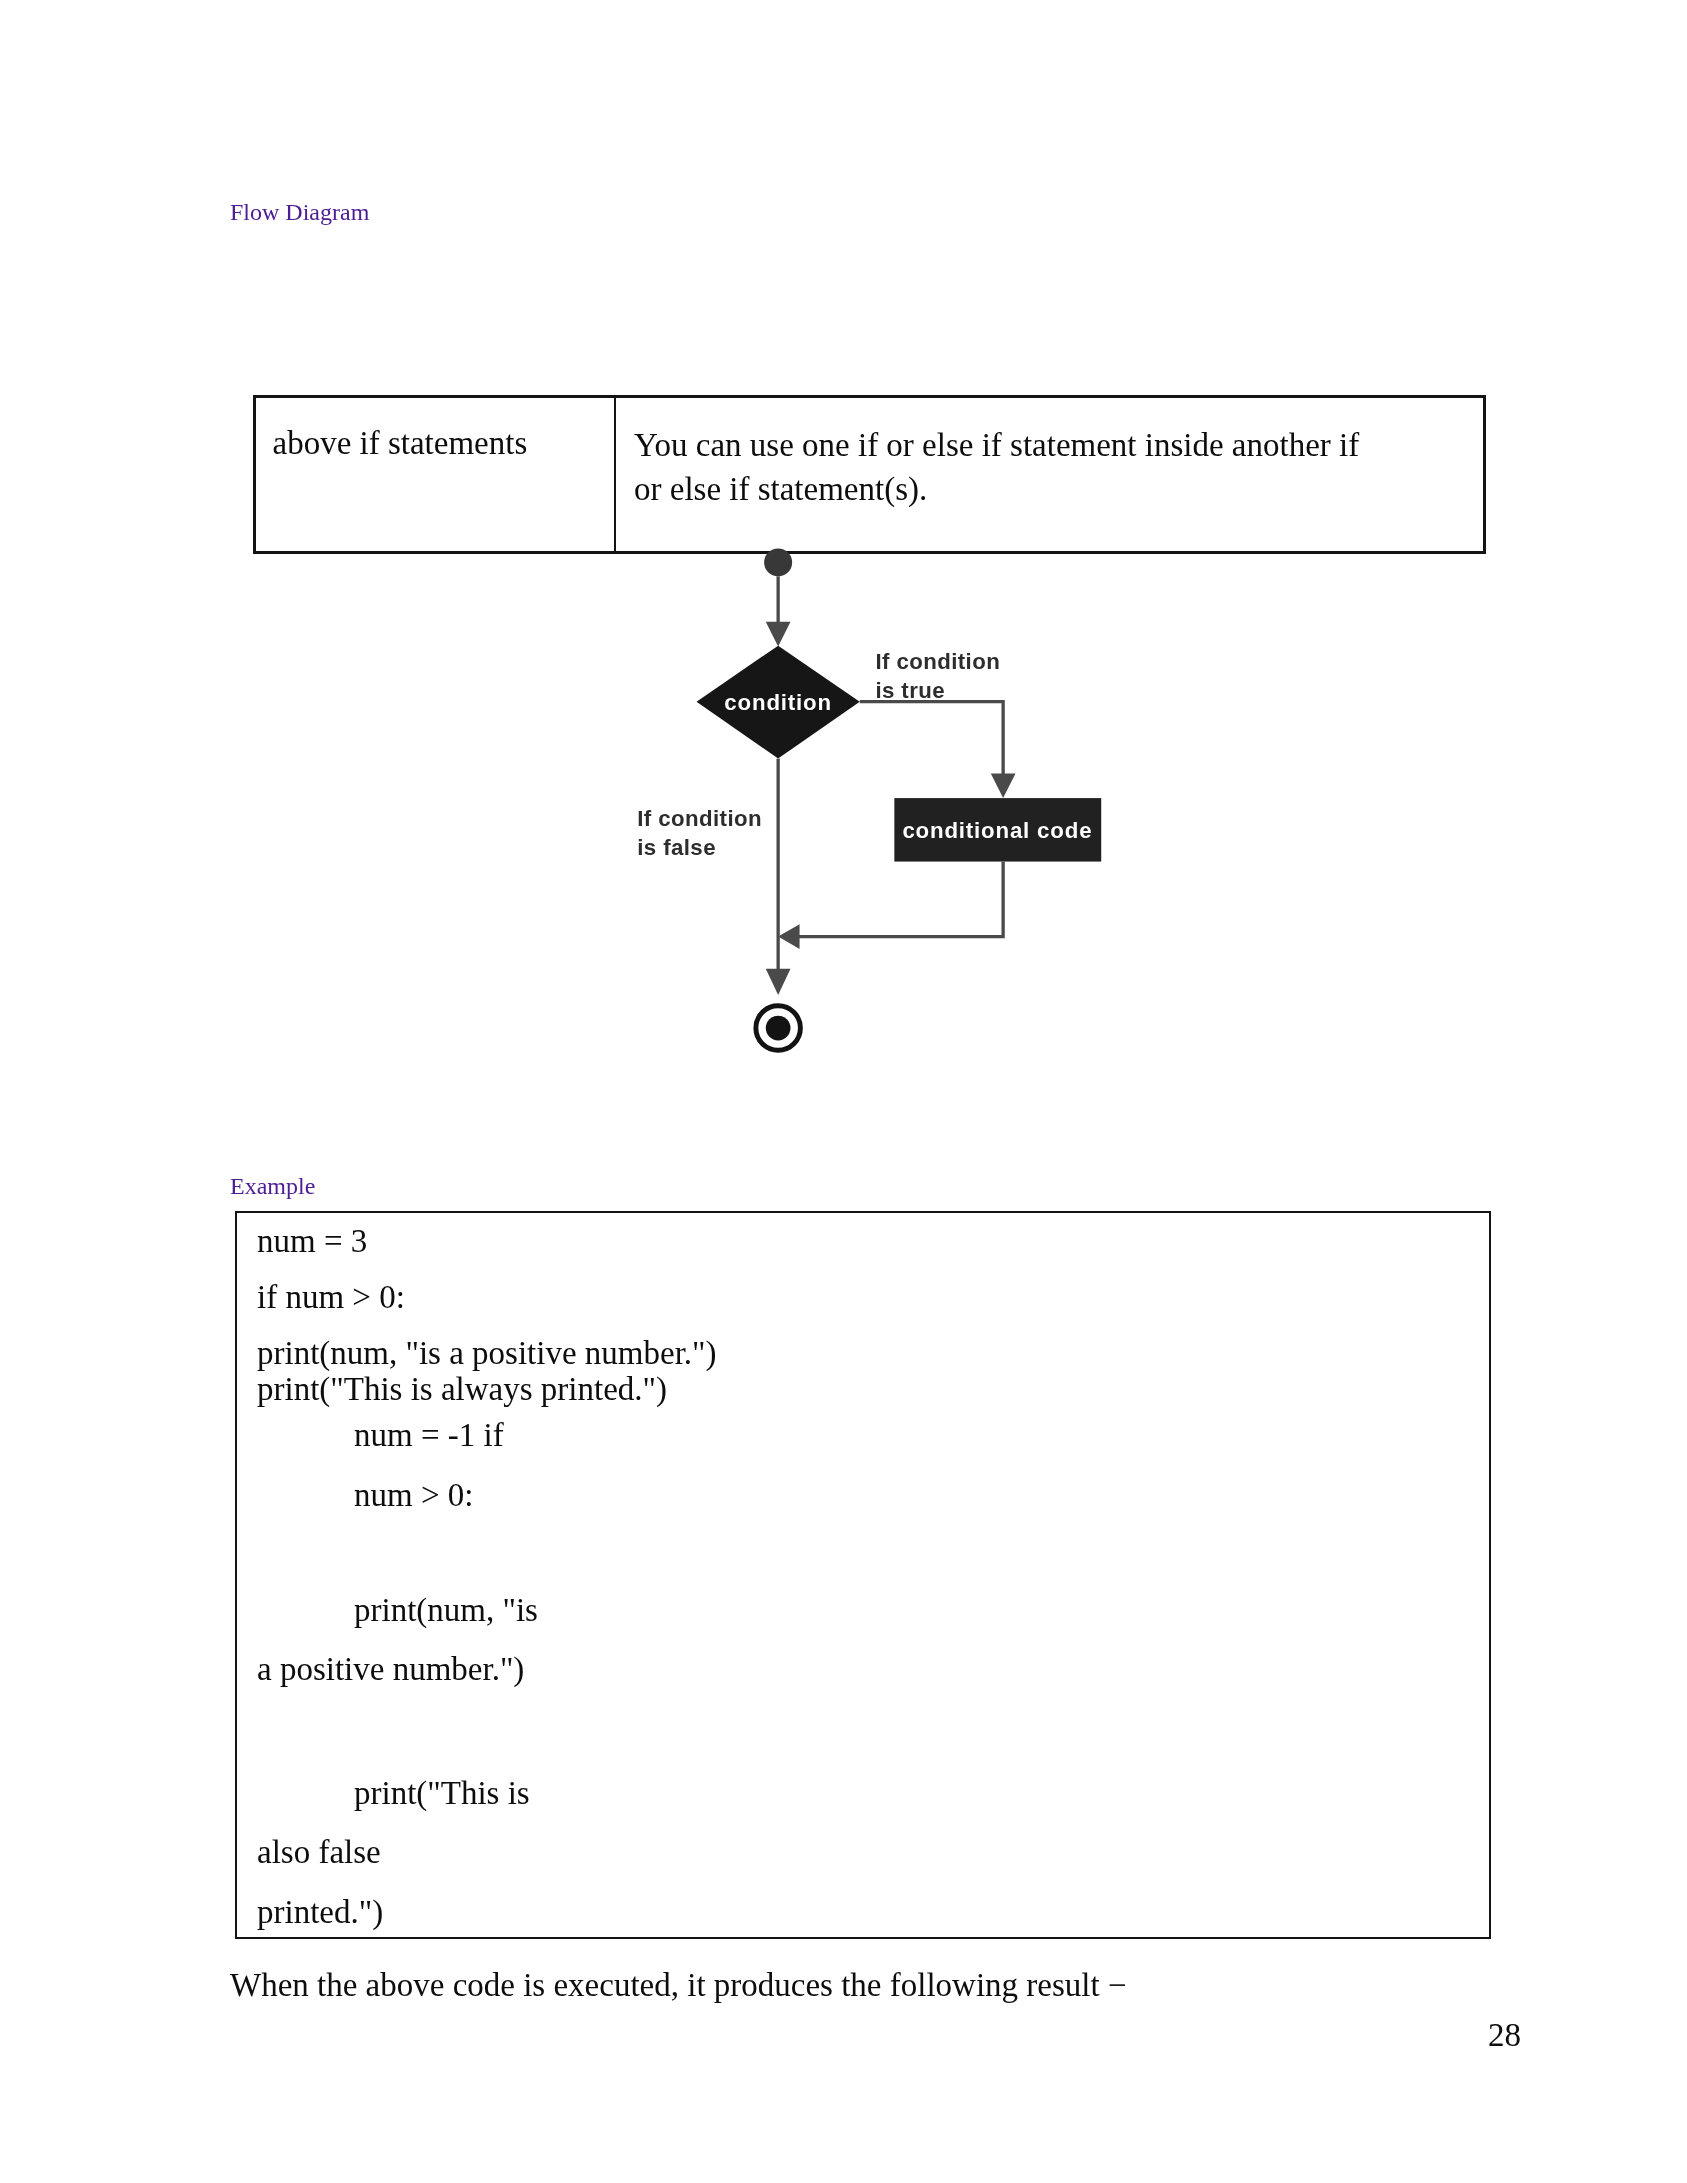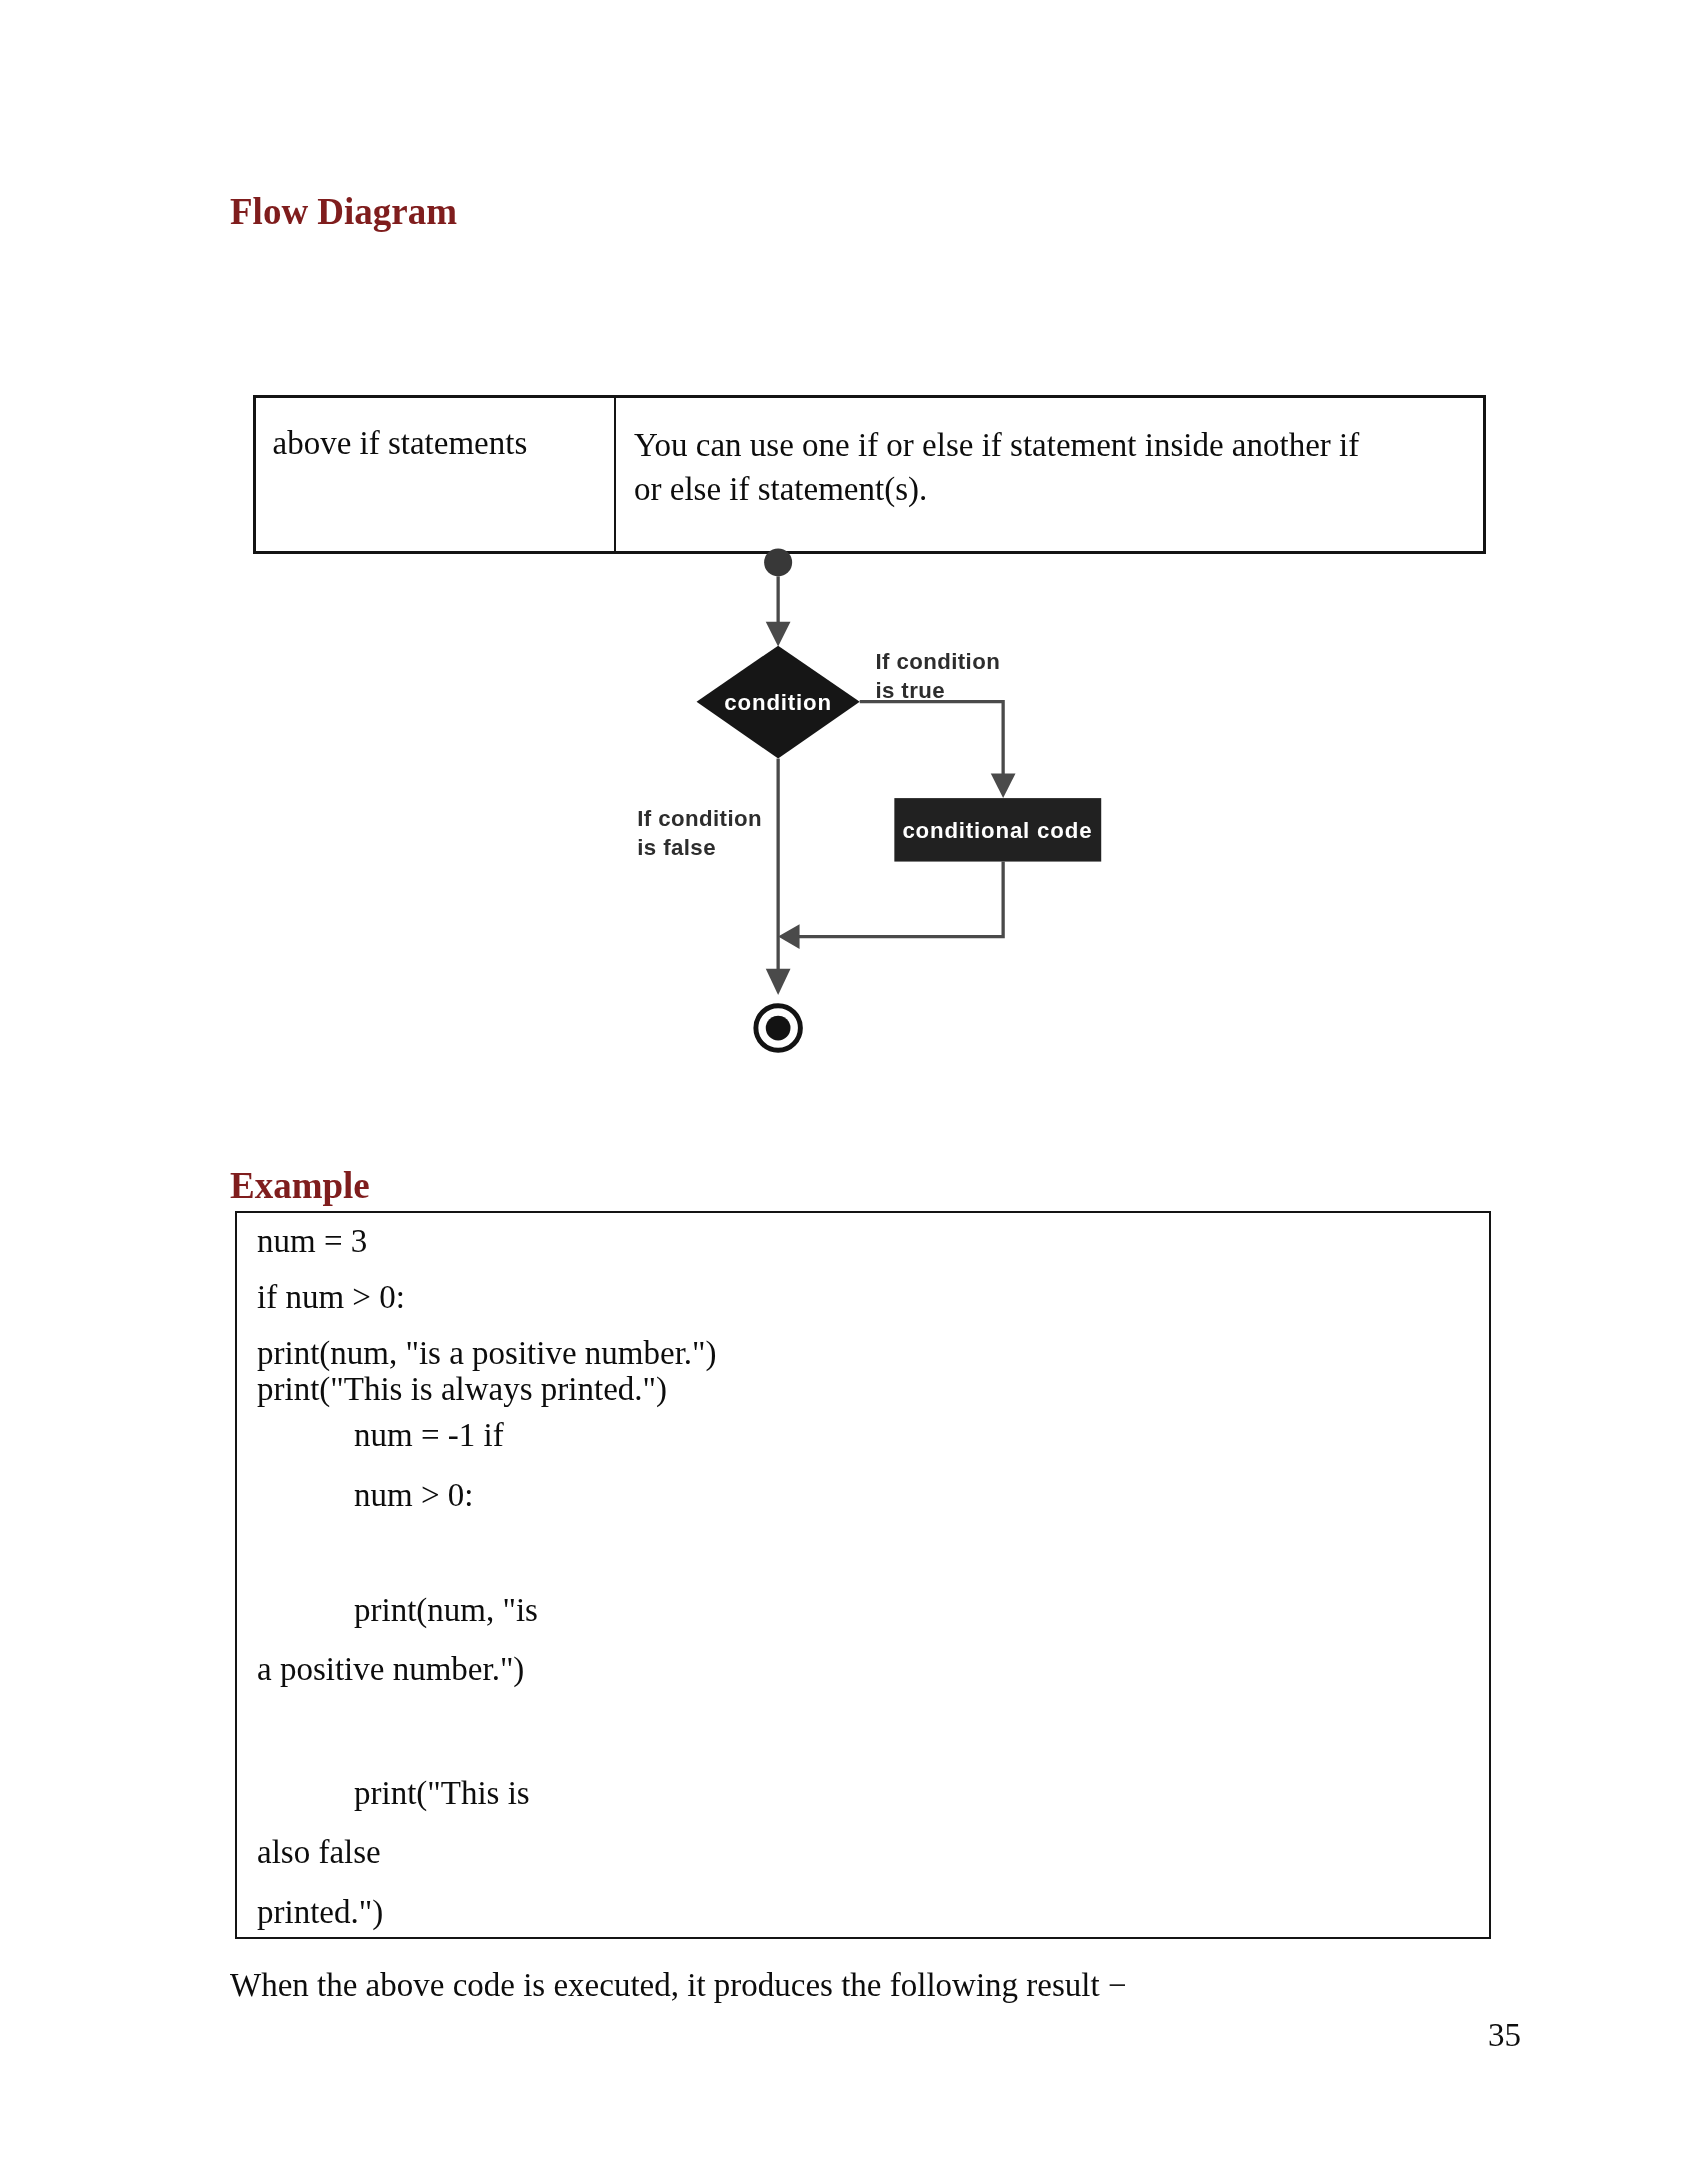--- a/index.html
+++ b/index.html
@@ -6,24 +6,24 @@
   .page{
     position:relative;
     width:1687px;height:2183px;
     background:#ffffff;
     font-family:"Liberation Serif","DejaVu Serif",serif;
     color:#0d0d0d;
     overflow:hidden;
   }
   .doc-heading{
     position:absolute;
-    font-size:37px;
-    font-weight:bold;
+    font-size:24px;
+    font-weight:normal;
     line-height:46px;
-    color:#7f1d1d;
+    color:#4c1d95;
     white-space:nowrap;
   }
   #heading-flow{left:230px;top:189px;}
   #heading-example{left:230px;top:1163px;}
 
   
   .ref-table{
     position:absolute;
     left:253px;top:395px;
     width:1233px;height:159px;
@@ -150,16 +150,16 @@
     <div class="code-line cx-indent" style="top:263px">num &gt; 0:</div>
     <div class="code-line cx-indent" style="top:378px">print(num, "is</div>
     <div class="code-line cx-base" style="top:437px">a positive number.")</div>
     <div class="code-line cx-indent" style="top:561px">print("This is</div>
     <div class="code-line cx-base" style="top:620px">also false</div>
     <div class="code-line cx-base" style="top:680px">printed.")</div>
   </div>
 
   <div class="result-line">When the above code is executed, it produces the following result −</div>
 
-  <div class="page-number">35</div>
+  <div class="page-number">28</div>
 
 </div>
 
 
 </body></html>

